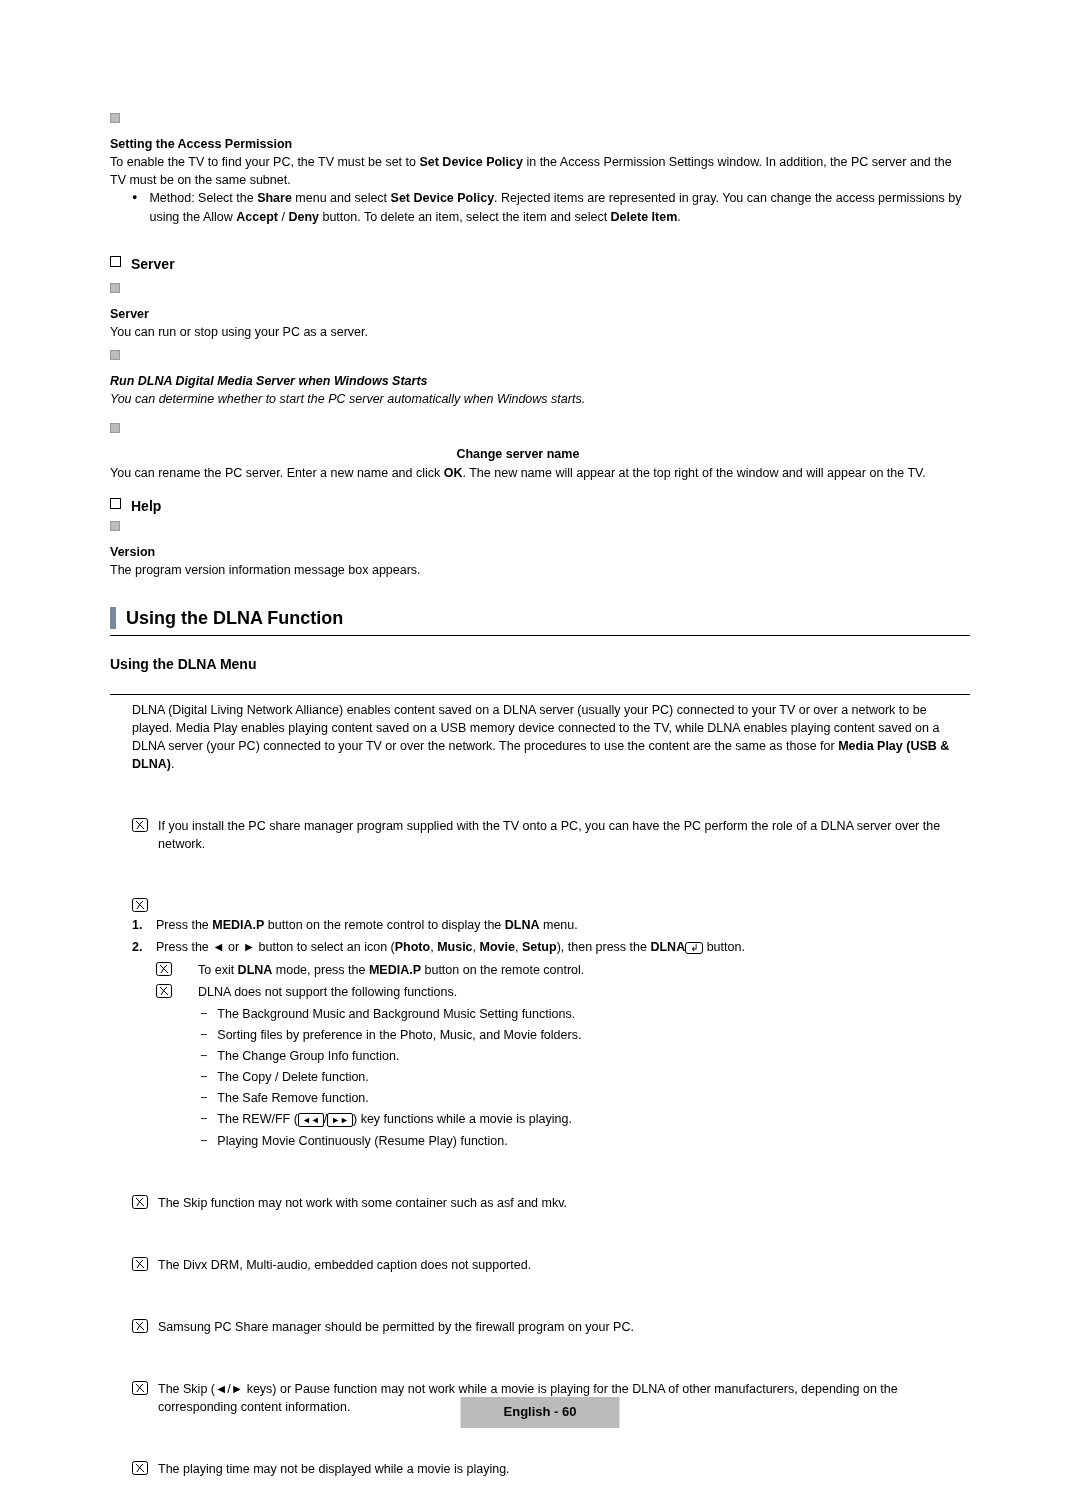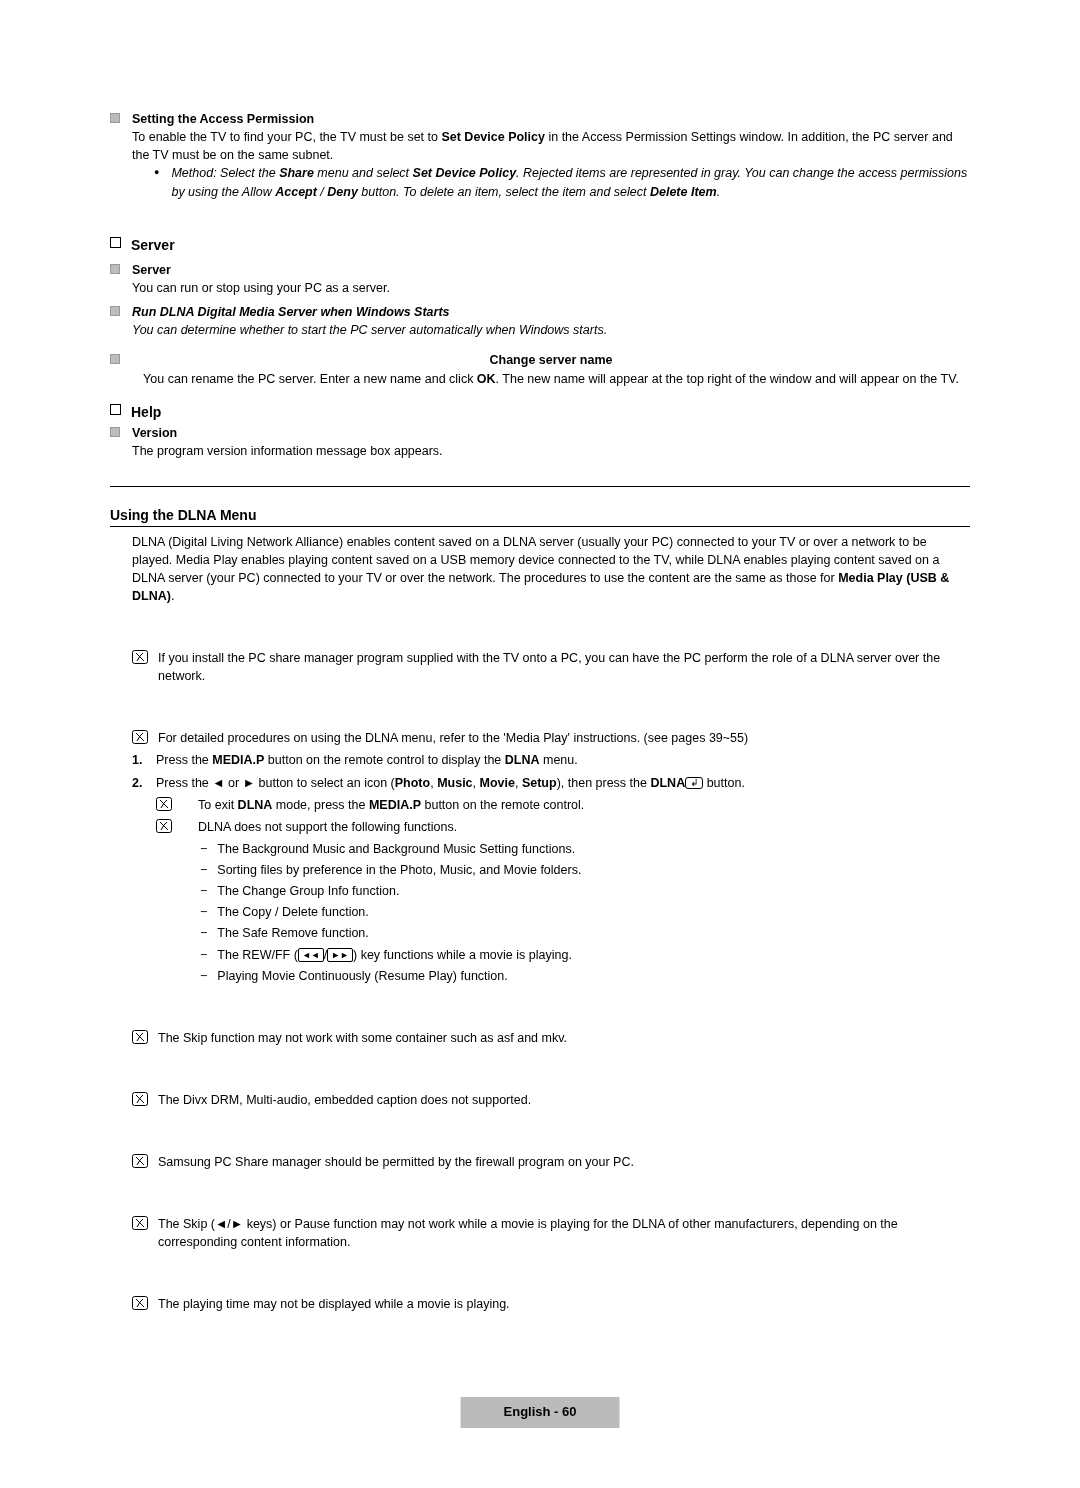--- a/index.html
+++ b/index.html
@@ -12,36 +12,36 @@
     height: 1488px;
     position: relative;
     padding: 110px 110px 0 110px;
     line-height: 1.45;
   }
   .sq-bullet {
     display: flex;
     align-items: flex-start;
     gap: 12px;
     margin-bottom: 4px;
+    flex-direction: column;
   }
   .sq-bullet .sq {
     width: 10px; height: 10px;
     background: #bcbcbc;
     border: 1px solid #999;
     margin-top: 3px;
     flex-shrink: 0;
   }
   .sq-bullet .txt { flex: 1; }
   .bold { font-weight: bold; }
   .indent-1 { margin-left: 22px; }
   .dot-bullet {
     display: flex;
     gap: 12px;
-    margin-bottom: 20px;
-    font-style: italic;
+    margin-bottom: 14px;
   }
   .dot-bullet::before {
     content: "●";
     font-size: 9px;
     line-height: 1.8;
   }
   .checkbox-line {
     display: flex;
     align-items: flex-start;
     gap: 10px;
@@ -75,21 +75,21 @@
   }
   .section-rule {
     border: none;
     border-top: 1.5px solid #000;
     margin-top: 4px;
   }
   .subheading {
     font-weight: bold;
     font-size: 14px;
     border-bottom: 1px solid #000;
-    padding-bottom: 0;
+    padding-bottom: 19px;
     margin-bottom: 6px;
     display: inline-block;
     width: 100%;
   }
   .body-para { margin-left: 22px; margin-bottom: 8px; }
   .note-line {
     display: flex;
     gap: 10px;
     margin-left: 22px;
     margin-bottom: 4px;
@@ -220,20 +220,24 @@
 <div class="sq-bullet mb-16" style="">
   <div class="sq"></div>
   <div class="txt">
     <div class="bold">Version</div>
     <div>The program version information message box appears.</div>
   </div>
 </div>
 
 
 <div class="section-heading-wrap">
+  <div class="section-heading">
+    <div class="bar"></div>
+    <div class="txt">Using the DLNA Function</div>
+  </div>
   <hr class="section-rule">
 </div>
 
 <div class="subheading">Using the DLNA Menu</div>
 
 <div class="body-para">
   <span>DLNA (Digital Living Network Alliance) enables content saved on a DLNA server (usually your PC) connected to your TV or over a network to be played. Media Play enables playing content saved on a USB memory device connected to the TV, while DLNA enables playing content saved on a DLNA server (your PC) connected to your TV or over the network. The procedures to use the content are the same as those for </span><span class="bold">Media Play (USB &amp; DLNA)</span><span>.</span>
 </div>
 
 <div class="note-line">
@@ -246,21 +250,20 @@
   <span>If you install the PC share manager program supplied with the TV onto a PC, you can have the PC perform the role of a DLNA server over the network.</span>
 </div>
 
 <div class="note-line">
   <span class="note-icon">
       <svg width="16" height="14" viewBox="0 0 16 14">
         <rect x="0.5" y="0.5" width="15" height="13" rx="2" fill="none" stroke="#000"></rect>
         <path d="M4 3 L12 11 M5 11 Q8 5 11 3" stroke="#000" fill="none" stroke-width="1"></path>
       </svg>
     </span>
-  <span>For detailed procedures on using the DLNA menu, refer to the 'Media Play' instructions. (see pages 39~55)</span>
 </div>
 
 <div class="num-line">
   <span class="num">1.</span>
   <span>
     <span>Press the </span><span class="bold">MEDIA.P</span><span> button on the remote control to display the </span><span class="bold">DLNA</span><span> menu.</span>
   </span>
 </div>
 
 <div class="num-line">

